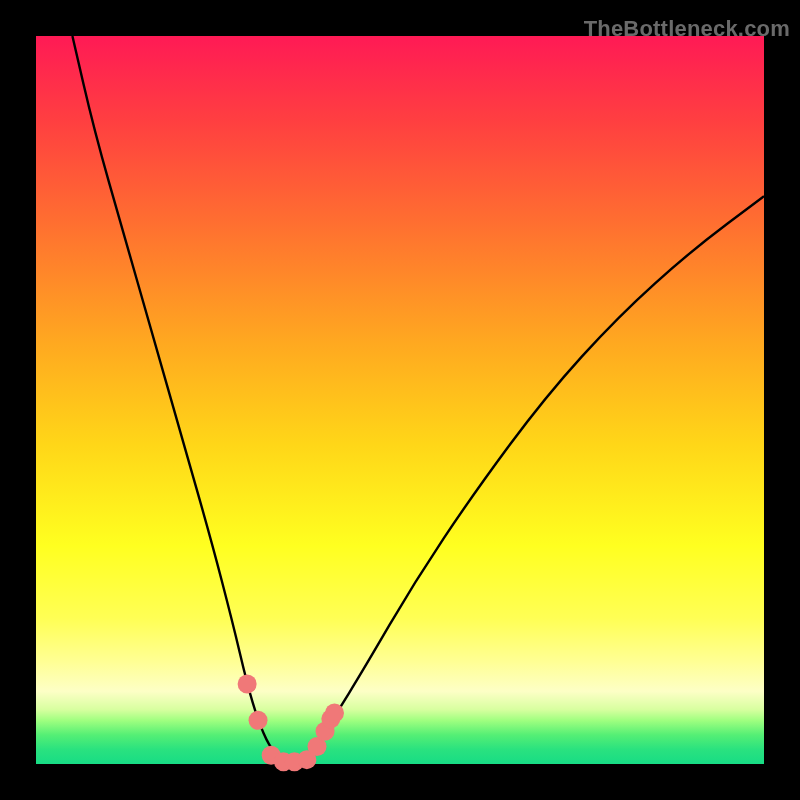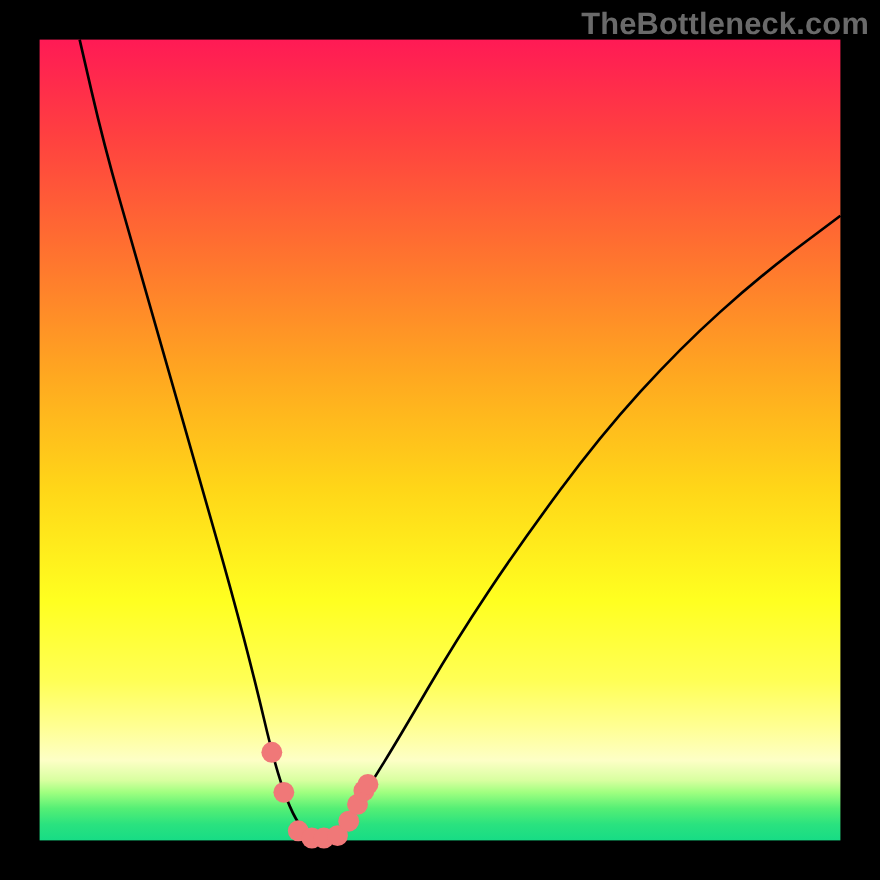--- a/index.html
+++ b/index.html
@@ -34,24 +34,24 @@
       #fdffc6 90%,
       #d8ffa0 92.5%,
       #a0ff80 94%,
       #55ef75 96%,
       #2ae27f 98%,
       #17dc85 100%
     );
   }
   .watermark {
     position: absolute;
-    top: 6px;
+    top: 16px;
     right: 10px;
     font-family: Arial, Helvetica, sans-serif;
-    font-size: 28px;
+    font-size: 22px;
     font-weight: bold;
     color: #6a6a6a;
     letter-spacing: 0.2px;
   }
   svg.overlay {
     position: absolute;
     left: 0;
     top: 0;
     width: 800px;
     height: 800px;

